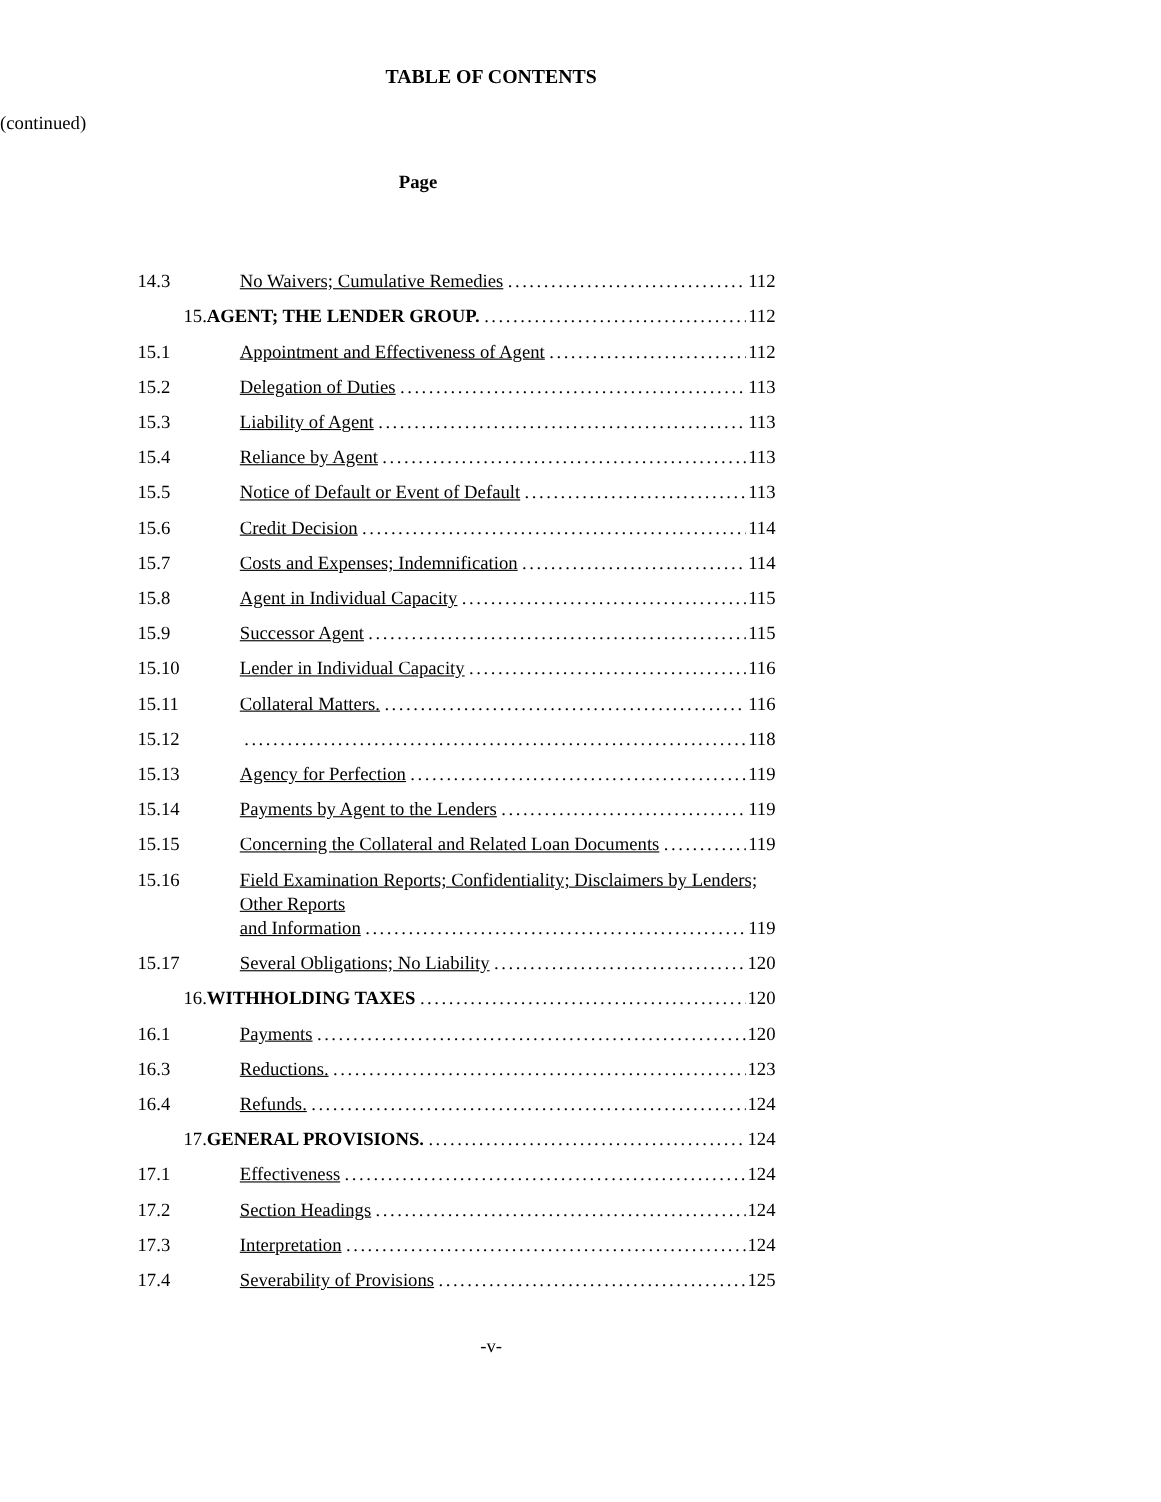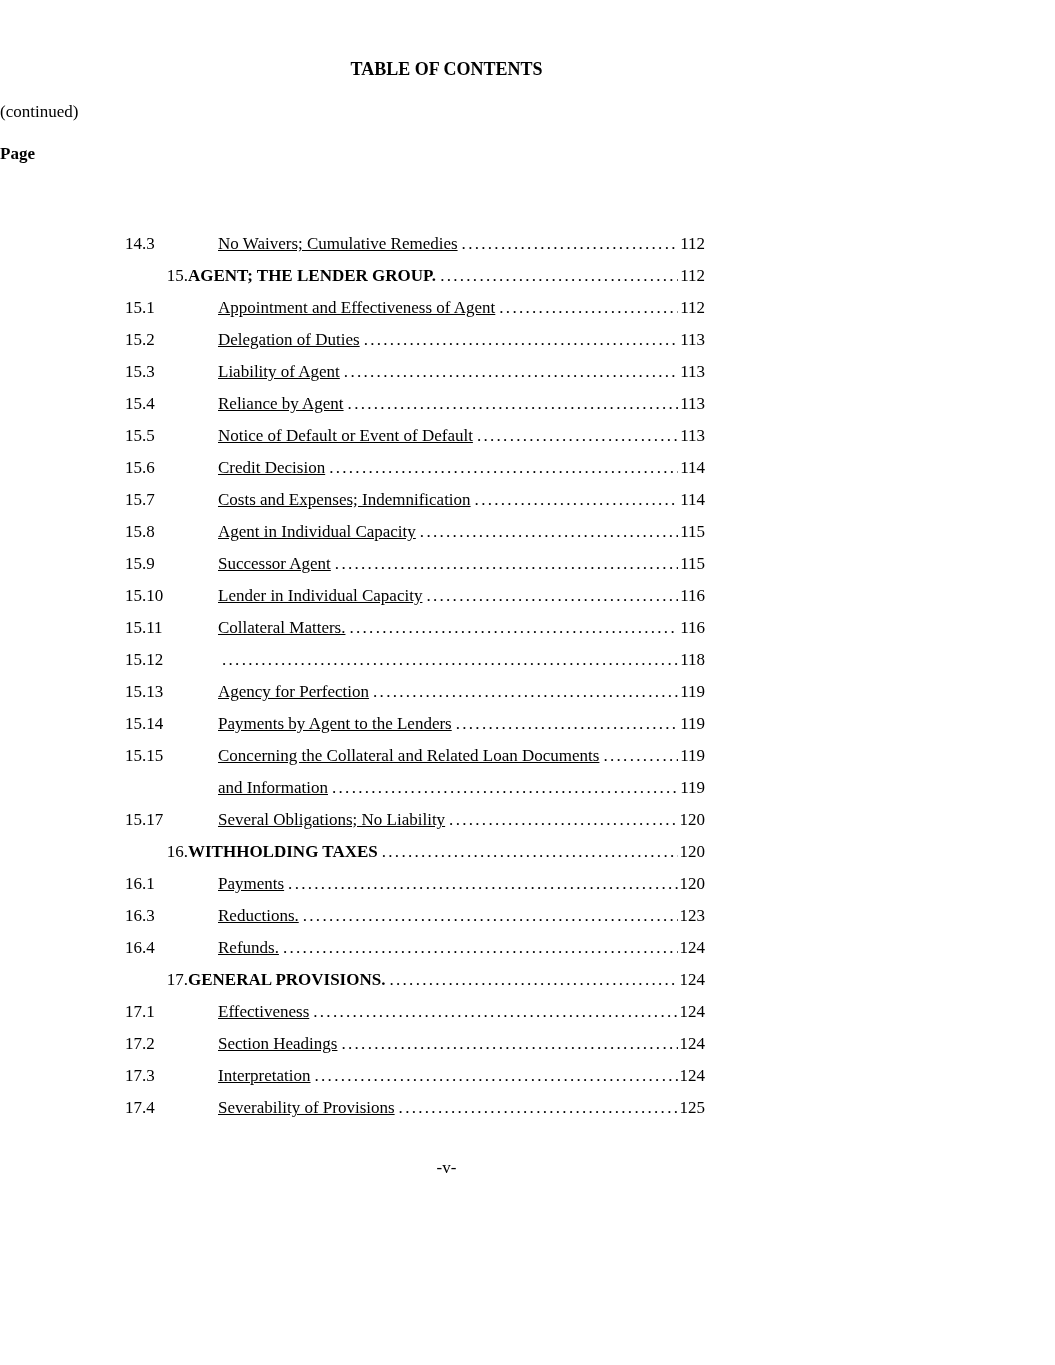--- a/index.html
+++ b/index.html
@@ -23,24 +23,24 @@
     text-align: center;
     font-weight: bold;
     font-size: 18px;
     line-height: 22px;
   }
   .doc-subtitle {
     margin-top: 21px;
     line-height: 22px;
   }
   .page-col-label {
-    text-align: left;
+    text-align: center;
     padding-right: 133px;
     font-weight: bold;
-    margin-top: 20px;
+    margin-top: 32px;
     line-height: 22px;
   }
   .toc {
     margin: 68px 188px 0 125px;
   }
   .toc-row {
     display: flex;
     align-items: baseline;
     line-height: 22px;
     margin-bottom: 10px;
@@ -174,20 +174,24 @@
         <span class="toc-entry-title underlined">Payments by Agent to the Lenders</span>
         <span class="toc-leader"></span>
         <span class="toc-page">119</span>
       </div>
       <div class="toc-row">
         <span class="toc-num">15.15</span>
         <span class="toc-entry-title underlined">Concerning the Collateral and Related Loan Documents</span>
         <span class="toc-leader"></span>
         <span class="toc-page">119</span>
       </div>
+      <div class="toc-row no-gap">
+        <span class="toc-num">15.16</span>
+        <span class="toc-entry-title underlined">Field Examination Reports; Confidentiality; Disclaimers by Lenders; Other Reports</span>
+      </div>
       <div class="toc-row">
         <span class="toc-num"></span>
         <span class="toc-entry-title underlined">and Information</span>
         <span class="toc-leader"></span>
         <span class="toc-page">119</span>
       </div>
       <div class="toc-row">
         <span class="toc-num">15.17</span>
         <span class="toc-entry-title underlined">Several Obligations; No Liability</span>
         <span class="toc-leader"></span>

